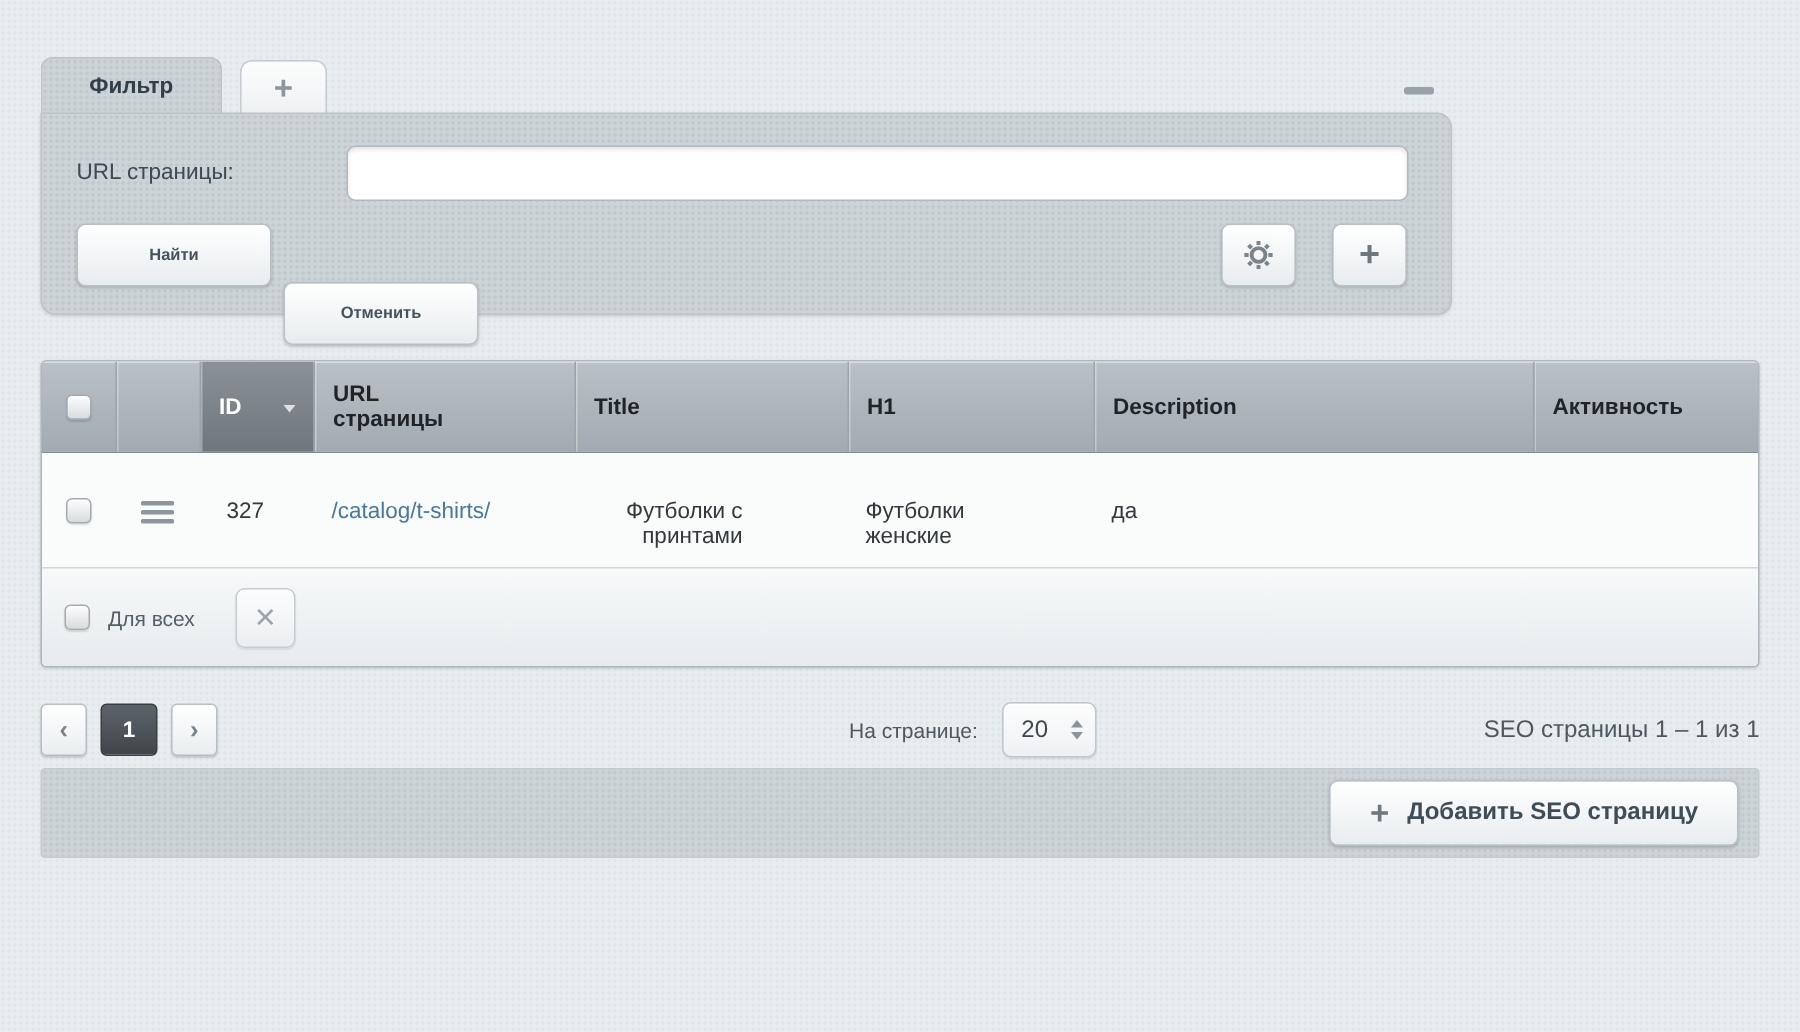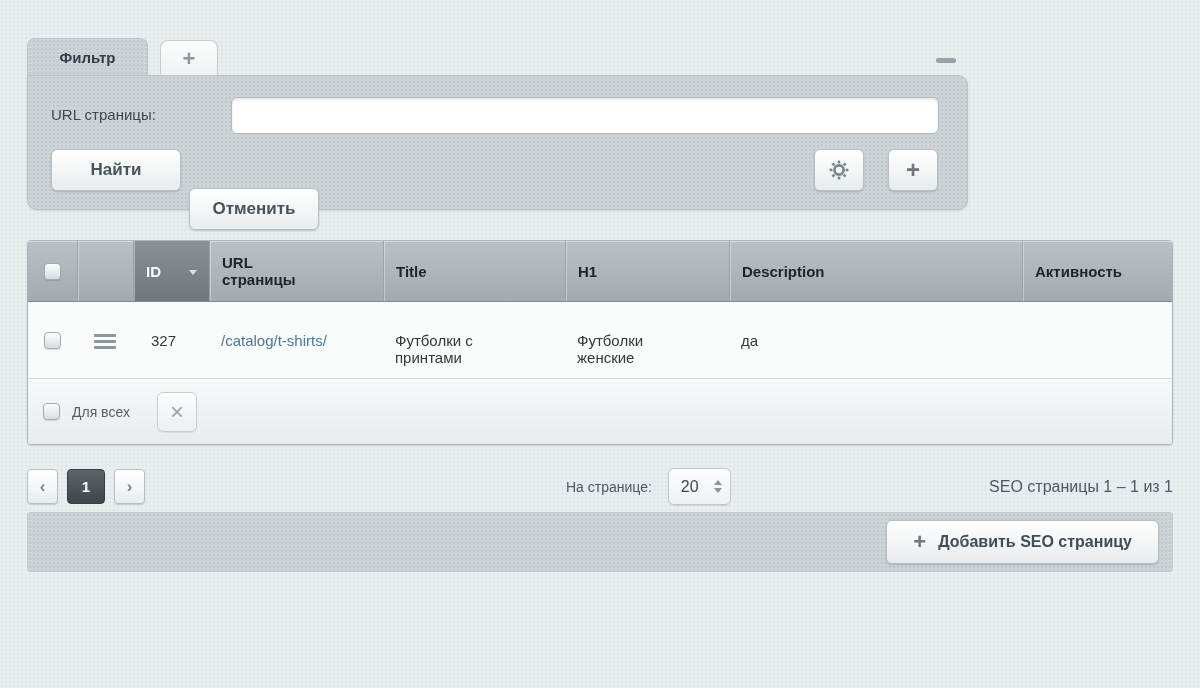--- a/index.html
+++ b/index.html
@@ -54,21 +54,21 @@
     position:absolute; left:203px; top:21px; width:708px; height:37px;
     background:#fff; border:1px solid #b0b8bd; border-radius:6px;
     box-shadow:inset 0 2px 3px rgba(0,0,0,.10);
     font-family:"Liberation Sans",sans-serif; font-size:15px; padding:0 10px; color:#333;
     outline:none;
   }
   .btn {
     background:linear-gradient(#ffffff,#e8ecee);
     border:1px solid #b7bfc4; border-radius:6px;
     box-shadow:0 1px 2px rgba(0,0,0,.18), inset 0 1px 0 #fff;
-    color:#46535c; font-weight:bold; font-size:17px;
+    color:#46535c; font-weight:bold; font-size:11px;
     font-family:"Liberation Sans",sans-serif;
     display:flex; align-items:center; justify-content:center; cursor:pointer;
   }
   .btn-find    { position:absolute; left:23px;  top:73px; width:130px; height:42px; }
   .btn-cancel  { position:absolute; left:161px; top:73px; width:130px; height:42px;margin-top:39px; }
   .btn-gear    { position:absolute; left:786px; top:73px; width:50px;  height:42px; }
   .btn-addfld  { position:absolute; left:860px; top:73px; width:50px;  height:42px;
                  font-size:24px; color:#6e777e; }
   
   .grid {
@@ -106,21 +106,21 @@
   .c-h1    { width:164px; }
   .c-desc  { width:293px; }
   .c-act   { flex:1; }
   .trow { display:flex; min-height:74px; background:#fafbfb; }
   .td {
     font-size:15px; color:#33383c; padding:30px 12px 12px;
     display:flex; align-items:flex-start;
   }
   .td.c-check, .td.c-menu { justify-content:center; padding-left:0; padding-right:0; }
   .link { color:#4878a0; text-decoration:none; cursor:pointer; }
-  .wrap-sm  { display:inline-block; max-width:100px; }
+  .wrap-sm  { display:inline-block; max-width:100px;text-align:right; }
   .wrap-xs  { display:inline-block; max-width:86px;  }
   .wrap-md  { display:inline-block; max-width:200px; }
   .tfoot {
     height:66px; display:flex; align-items:center;
     background:linear-gradient(#f7f9fa,#e7ebed);
     border-top:1px solid #d2d7da; padding-left:15px;
   }
   .foot-label { font-size:14px; color:#555f66; margin-left:12px; }
   .btn-x {
     width:40px; height:40px; margin-left:27px;

